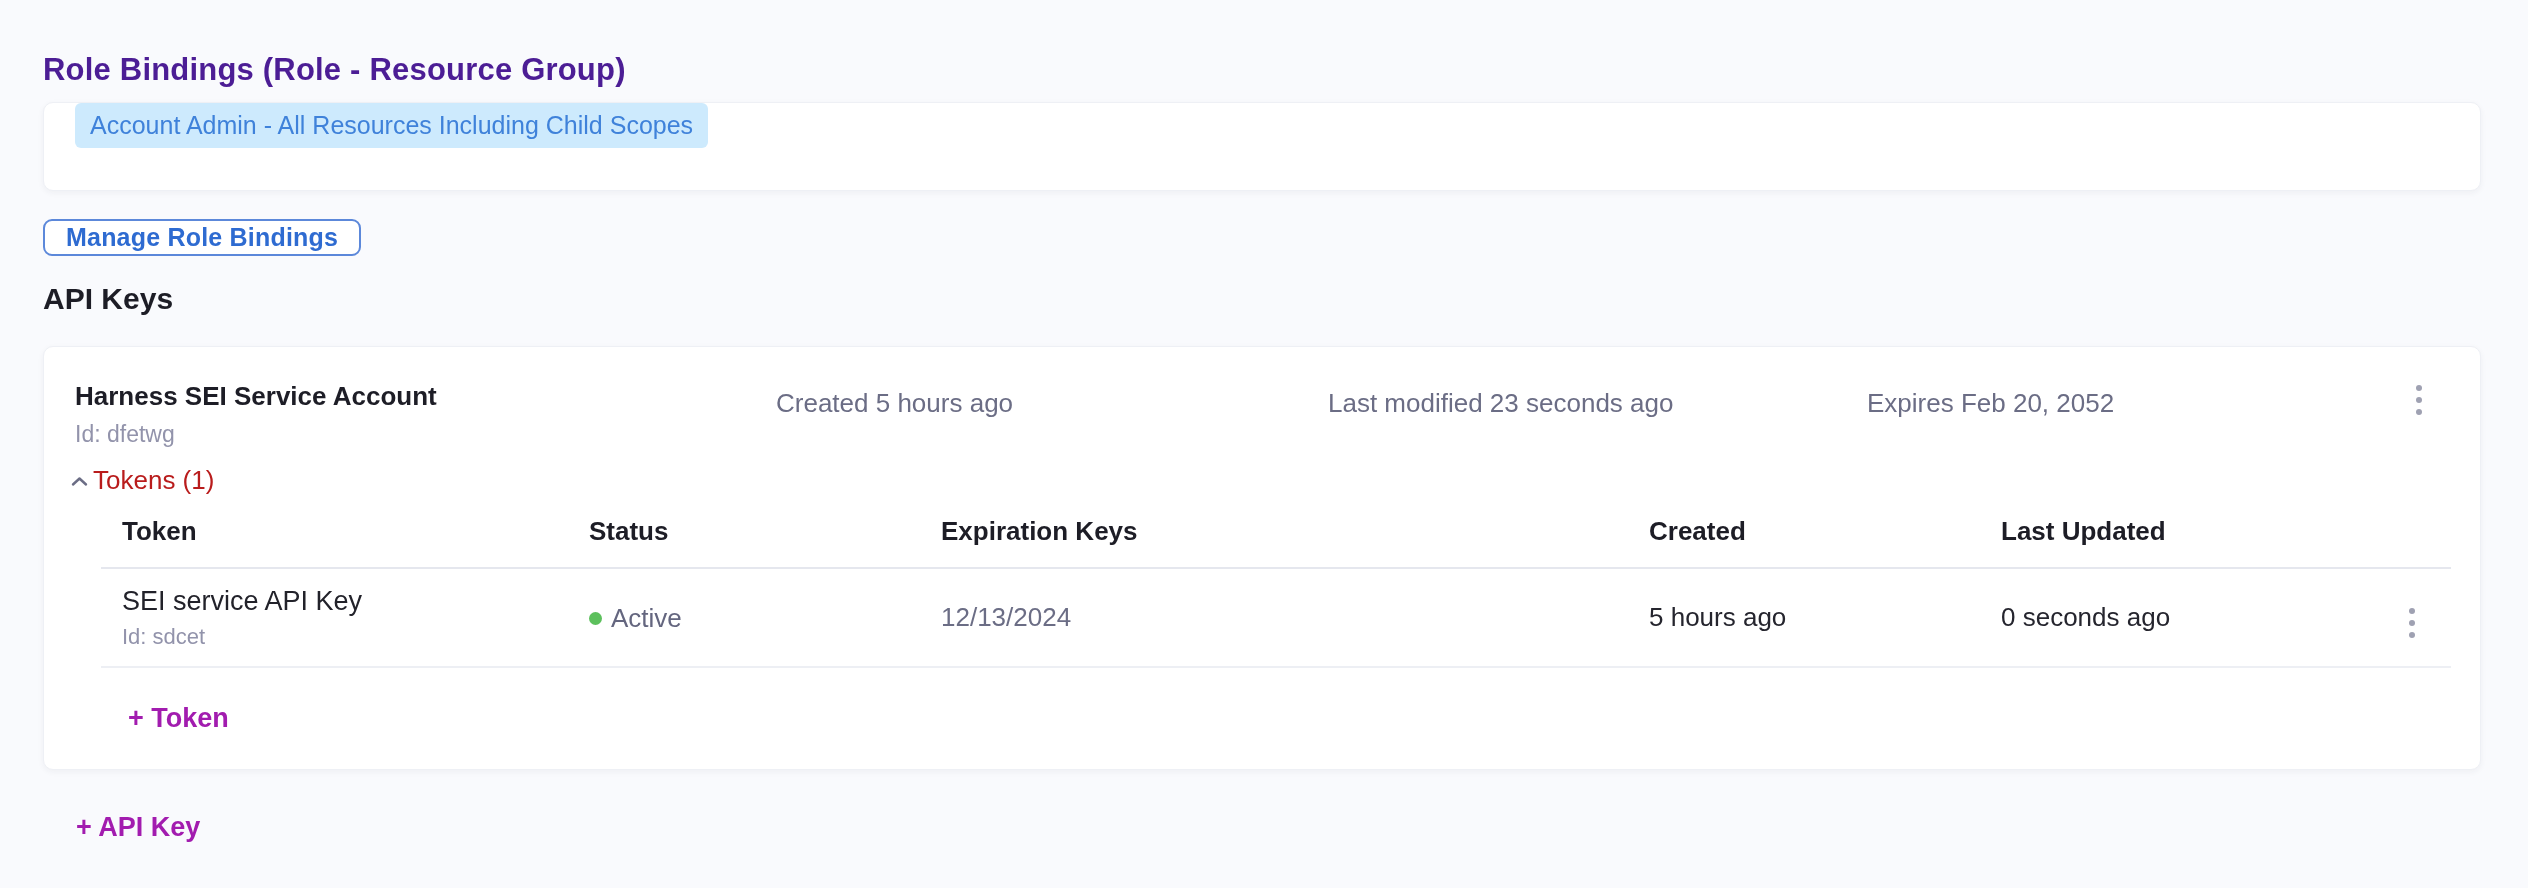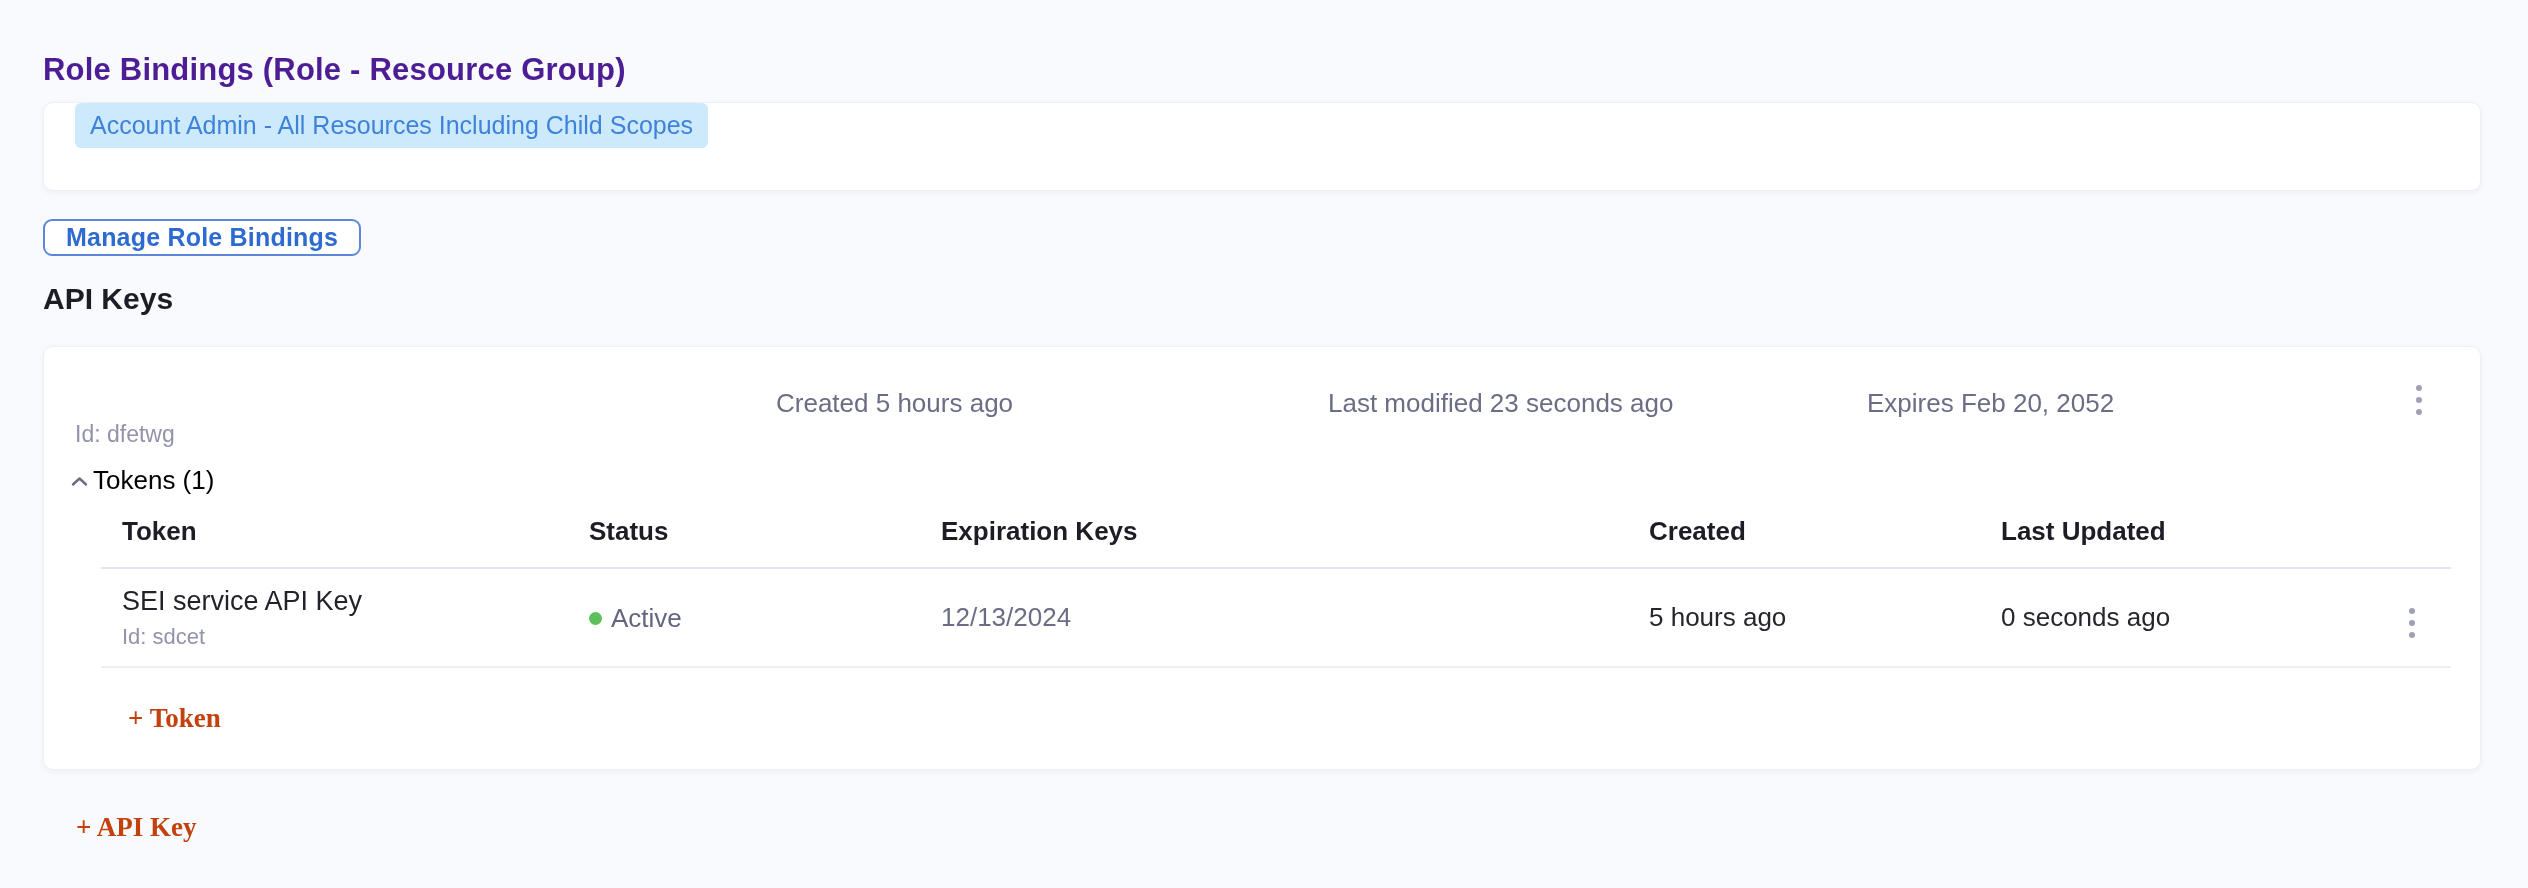--- a/index.html
+++ b/index.html
@@ -58,21 +58,21 @@
     position: absolute;
     display: inline-flex; flex-direction: column; align-items: center; gap: 6px;
     padding: 8px 10px; cursor: pointer; border-radius: 6px;
   }
   .kebab i { width: 6px; height: 6px; border-radius: 50%; background: #9fa1b2; }
   .kebab-card { left: 2362px; top: 30px; }
 
   .tokens-toggle {
     position: absolute; left: 27px; top: 118px;
     display: inline-flex; align-items: center; gap: 5px;
-    font-size: 26px; color: #000000; cursor: pointer;
+    font-size: 26px; color: #b91c1c; cursor: pointer;
   }
   .chev { display: inline-flex; margin-top: 2px; }
 
   
   .token-table {
     position: absolute; left: 57px; top: 157px; width: 2350px;
     border-collapse: collapse; table-layout: fixed;
   }
   .token-table th {
     text-align: left; vertical-align: middle;
@@ -88,41 +88,42 @@
   .row-id   { font-size: 22px; color: #9293ab; margin-top: 7px; }
   .status-wrap { display: inline-flex; align-items: center; gap: 9px; color: #64667f; }
   .status-dot { width: 13px; height: 13px; border-radius: 50%; background: #5cc05c; }
   .cell-exp   { color: #6b6d85; }
   .cell-time  { color: #25252e; }
   .cell-menu  { text-align: right; padding-right: 26px !important; }
   .cell-menu .kebab { position: static; }
 
   .link-btn {
     position: absolute;
-    font-size: 27px; font-weight: 700; color: #c2410c;
-    cursor: pointer; white-space: nowrap; text-decoration: none; font-family: Liberation Serif, serif;
+    font-size: 27px; font-weight: 700; color: #a21caf;
+    cursor: pointer; white-space: nowrap; text-decoration: none;
   }
   .add-token   { left: 84px; top: 356px; }
   .add-api-key { left: 76px; top: 812px; text-align: right; }
 </style>
 </head>
 <body>
 
 <h1 class="page-title">Role Bindings (Role - Resource Group)</h1>
 
 <div class="card card-role">
   <span class="tag">Account Admin - All Resources Including Child Scopes</span>
 </div>
 
 <button class="manage-btn">Manage Role Bindings</button>
 
 <h2 class="section-heading">API Keys</h2>
 
 <div class="card card-api">
 
+  <div class="ak-name">Harness SEI Service Account</div>
   <div class="ak-id">Id: dfetwg</div>
   <div class="ak-meta ak-created">Created 5 hours ago</div>
   <div class="ak-meta ak-modified">Last modified 23 seconds ago</div>
   <div class="ak-meta ak-expires">Expires Feb 20, 2052</div>
 
   <span class="kebab kebab-card">
     <i></i>
       <i></i>
       <i></i>
   </span>

